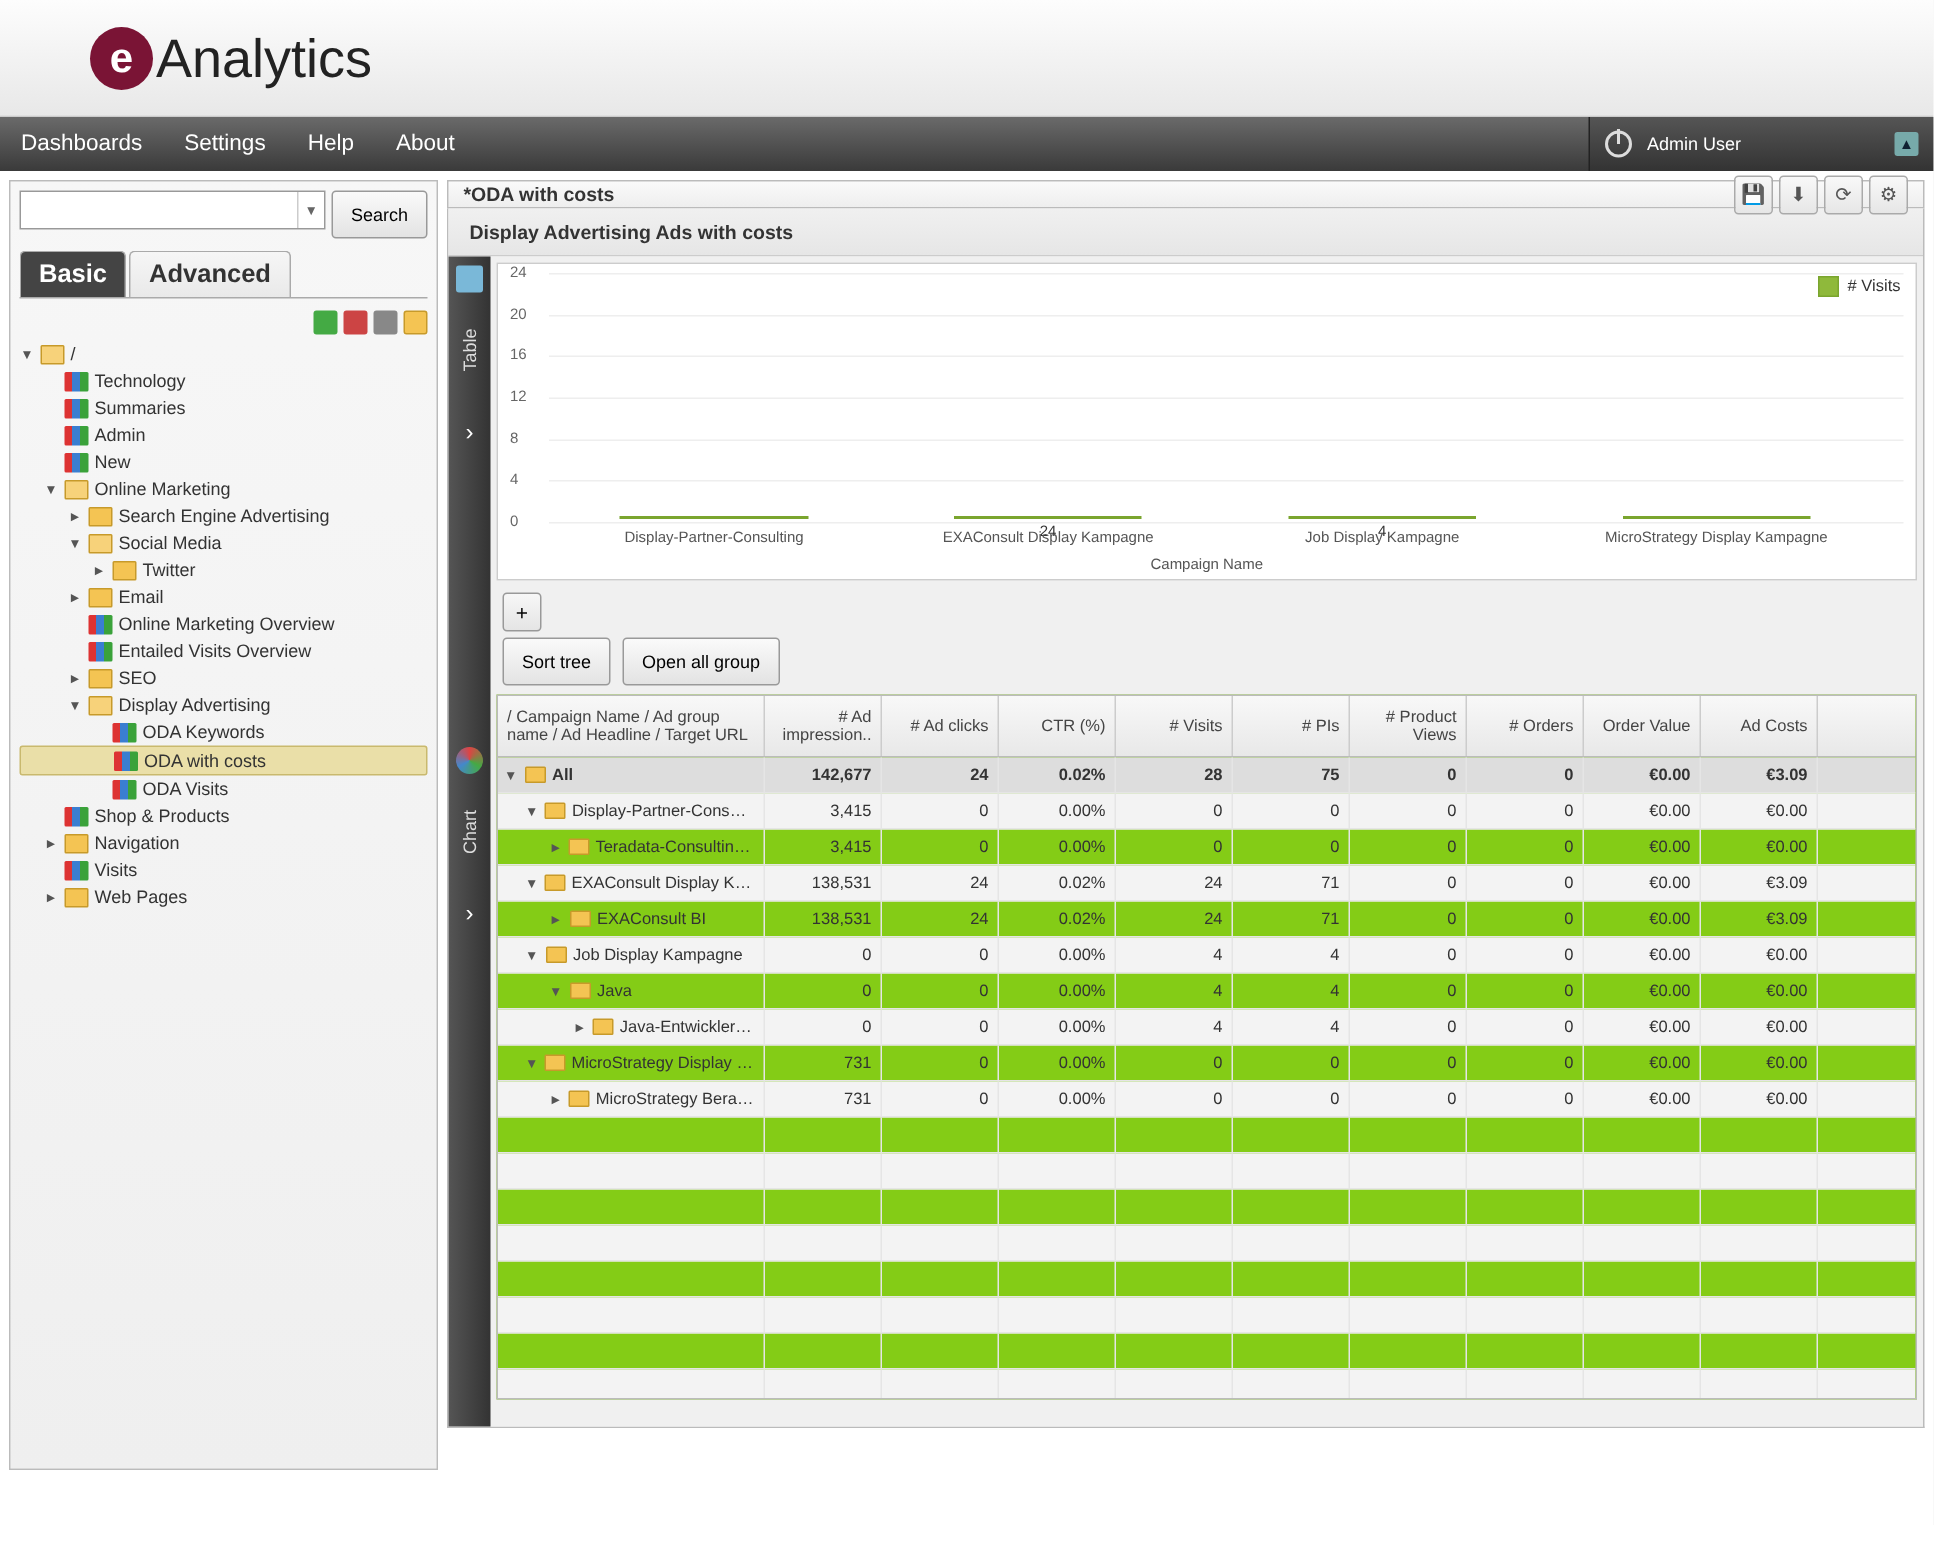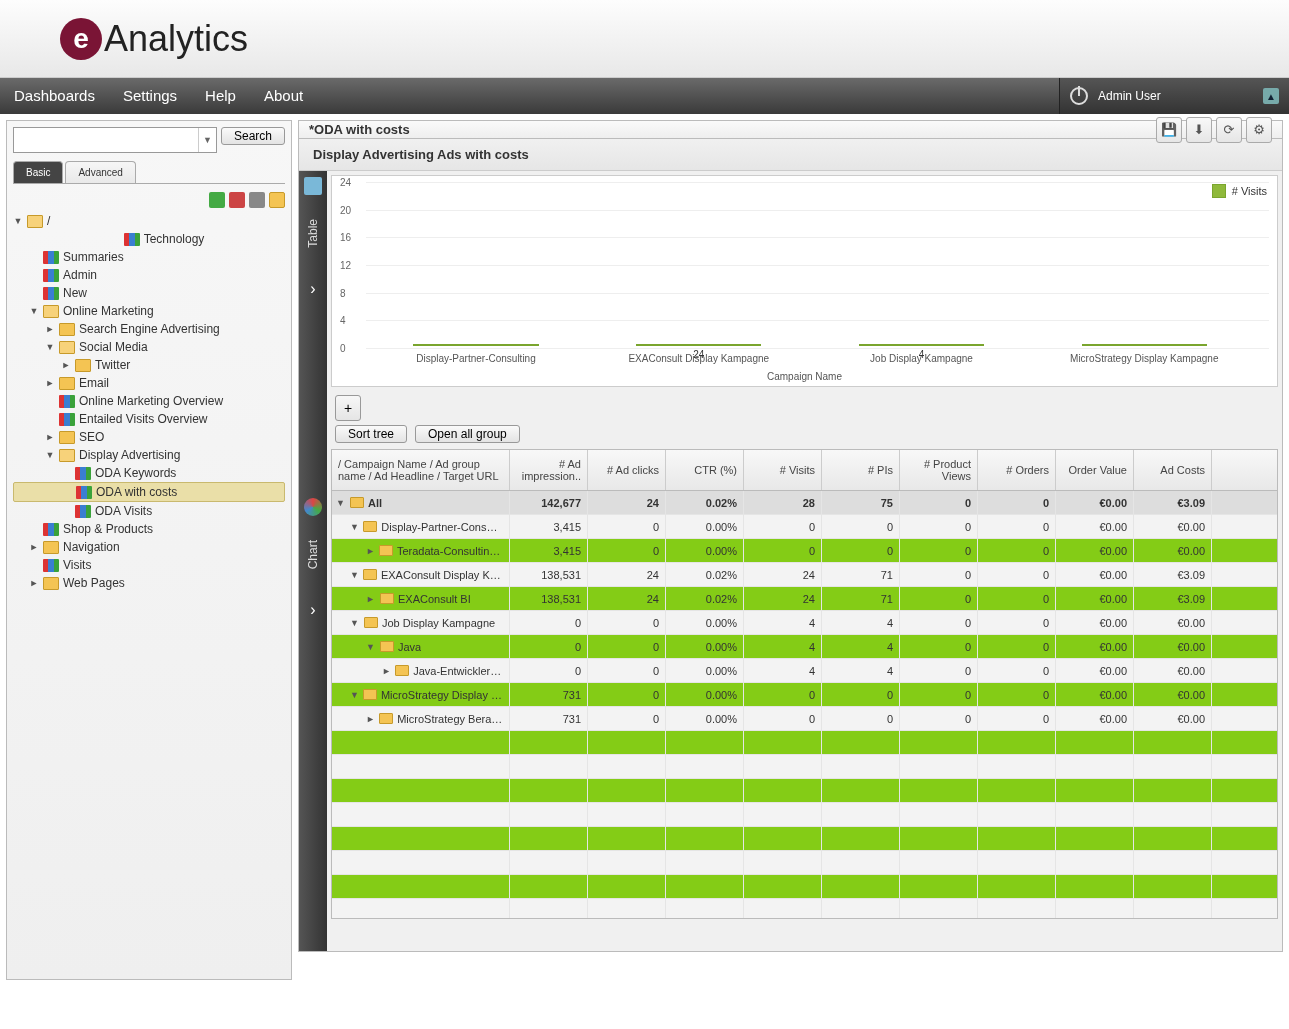--- a/index.html
+++ b/index.html
@@ -13,23 +13,23 @@
 .user-area { background: linear-gradient(#555,#333); height:36px; display:flex; align-items:center; padding:0 10px; gap:10px; min-width:230px; border-left:1px solid #222;}
 .user-area .power { width:18px; height:18px; border:2px solid #ddd; border-radius:50%; position:relative; }
 .user-area .power::after{content:"";position:absolute;left:50%;top:-3px;width:2px;height:10px;background:#ddd;transform:translateX(-50%);}
 .user-area .chev{ width:16px;height:16px;background:#7aa;border-radius:2px;display:flex;align-items:center;justify-content:center;color:#123;font-size:10px;margin-left:auto;}
 .main { display:flex; }
 .sidebar { width:286px; border:1px solid #bbb; margin:6px; background:linear-gradient(#f7f7f7,#efefef); padding:6px; height:860px; }
 .search-row{display:flex;gap:4px;margin-bottom:8px;}
 .search-input{flex:1;height:26px;border:1px solid #999;background:#fff;display:flex;}
 .search-input input{flex:1;border:none;padding:0 4px;font-size:12px;outline:none;}
 .search-input .dd{width:18px;border-left:1px solid #ccc;display:flex;align-items:center;justify-content:center;font-size:9px;color:#666;}
-.btn{height:18px;padding:0 12px;border:1px solid #999;background:linear-gradient(#fafafa,#e3e3e3);border-radius:3px;font-size:12px;cursor:pointer;}
+.btn{height:32px;padding:0 12px;border:1px solid #999;background:linear-gradient(#fafafa,#e3e3e3);border-radius:3px;font-size:12px;cursor:pointer;}
 .tabs{display:flex;border-bottom:1px solid #aaa;margin-bottom:4px;}
-.tab{padding:5px 12px;border:1px solid #aaa;border-bottom:none;background:linear-gradient(#f6f6f6,#e9e9e9);border-radius:4px 4px 0 0;margin-right:2px;font-size:10px;cursor:pointer;}
+.tab{padding:5px 12px;border:1px solid #aaa;border-bottom:none;background:linear-gradient(#f6f6f6,#e9e9e9);border-radius:4px 4px 0 0;margin-right:2px;font-size:17px;cursor:pointer;font-weight:bold;}
 .tab.active{background:#444;color:#fff;}
 .mini-icons{display:flex;justify-content:flex-end;gap:4px;padding:4px 0;}
 .mini-icons span{width:16px;height:16px;border-radius:2px;display:inline-block;}
 .tree{font-size:12px;color:#333;}
 .tree-row{display:flex;align-items:center;gap:4px;padding:2px 0;white-space:nowrap;}
 .tree-row.sel{background:#eadfa8;border:1px solid #c9b96e;border-radius:2px;}
 .arw{width:10px;font-size:9px;color:#555;display:inline-block;text-align:center;}
 .fld{width:16px;height:13px;background:#f4c453;border:1px solid #c79a2a;border-radius:1px;position:relative;}
 .fld.open{background:#f7d27a;}
 .barico{width:16px;height:13px;background:linear-gradient(90deg,#d33 0 33%,#3a7ed1 33% 66%,#3aa23a 66%);border-radius:1px;}
@@ -114,21 +114,21 @@
       <span style="background:#c44"></span>
       <span style="background:#888"></span>
       <span style="background:#f4c453;border:1px solid #c79a2a"></span>
     </div>
     <div class="tree" id="tree">
       <div class="tree-row">
           <span class="arw">▼</span>
           <span class="fld open"></span>
           <span>/</span>
         </div>
-    <div class="tree-row" style="padding-left: 16px; justify-content: center;">
+    <div class="tree-row" style="padding-left: 16px;">
           <span class="arw"></span>
           <span class="barico"></span>
           <span>Technology</span>
         </div>
         <div class="tree-row" style="padding-left: 16px;">
           <span class="arw"></span>
           <span class="barico"></span>
           <span>Summaries</span>
         </div>
         <div class="tree-row" style="padding-left: 16px;">

